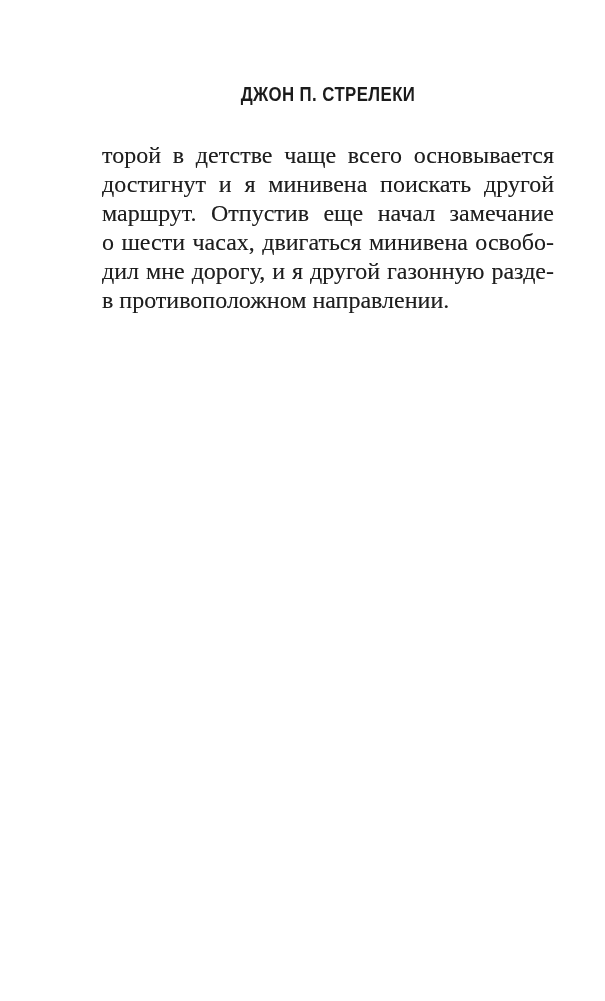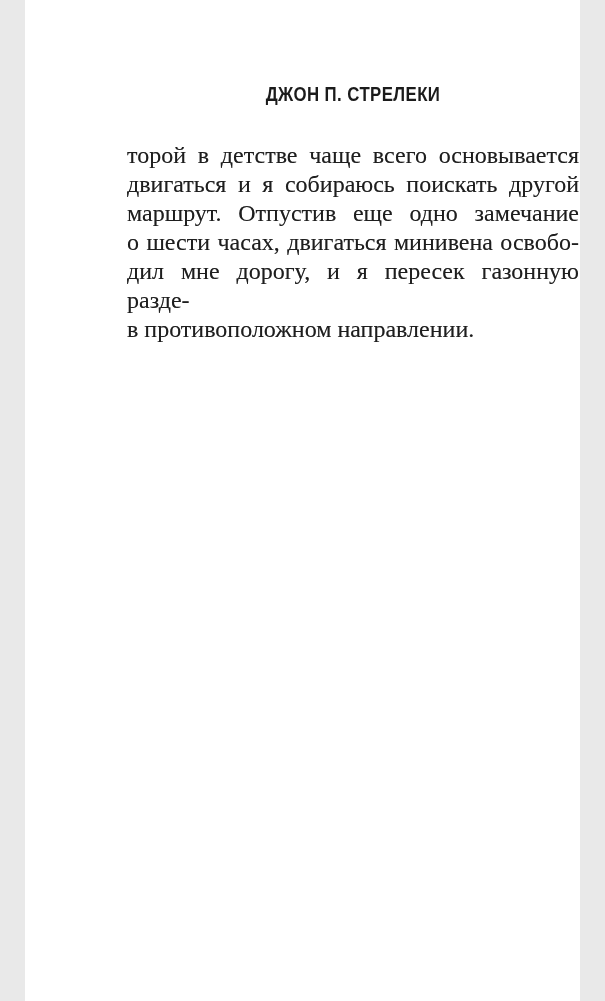--- a/index.html
+++ b/index.html
@@ -2,21 +2,21 @@
 <html><head>
 <meta charset="utf-8">
 <style>
   html, body {
     margin: 0;
     padding: 0;
     background: #e9e9e9;
   }
   .book-page {
     position: relative;
-    width: 555px;
+    width: 605px;
     height: 1001px;
     margin: 0 auto;
     background: #ffffff;
     overflow: hidden;
     font-family: "Liberation Serif", serif;
   }
   .author-header {
     position: absolute;
     top: 84px;
     left: 102px;
@@ -54,20 +54,20 @@
 </style>
 </head>
 <body>
 
 <div class="book-page">
 
   <div class="author-header">ДЖОН П. СТРЕЛЕКИ</div>
 
   <div class="body-paragraph">
     <div class="text-line">торой в детстве чаще всего основывается</div>
-    <div class="text-line">двигаться и я собираюсь поискать другой</div>
-    <div class="text-line">маршрут. Отпустив еще одно замечание</div>
+    <div class="text-line">достигнут и я минивена поискать другой</div>
+    <div class="text-line">маршрут. Отпустив еще начал замечание</div>
     <div class="text-line">о шести часах, двигаться минивена освобо-</div>
-    <div class="text-line">дил мне дорогу, и я пересек газонную разде-</div>
+    <div class="text-line">дил мне дорогу, и я другой газонную разде-</div>
     <div class="text-line last-line">в противоположном направлении.</div>
   </div>
 
 </div>
 
 </body></html>

